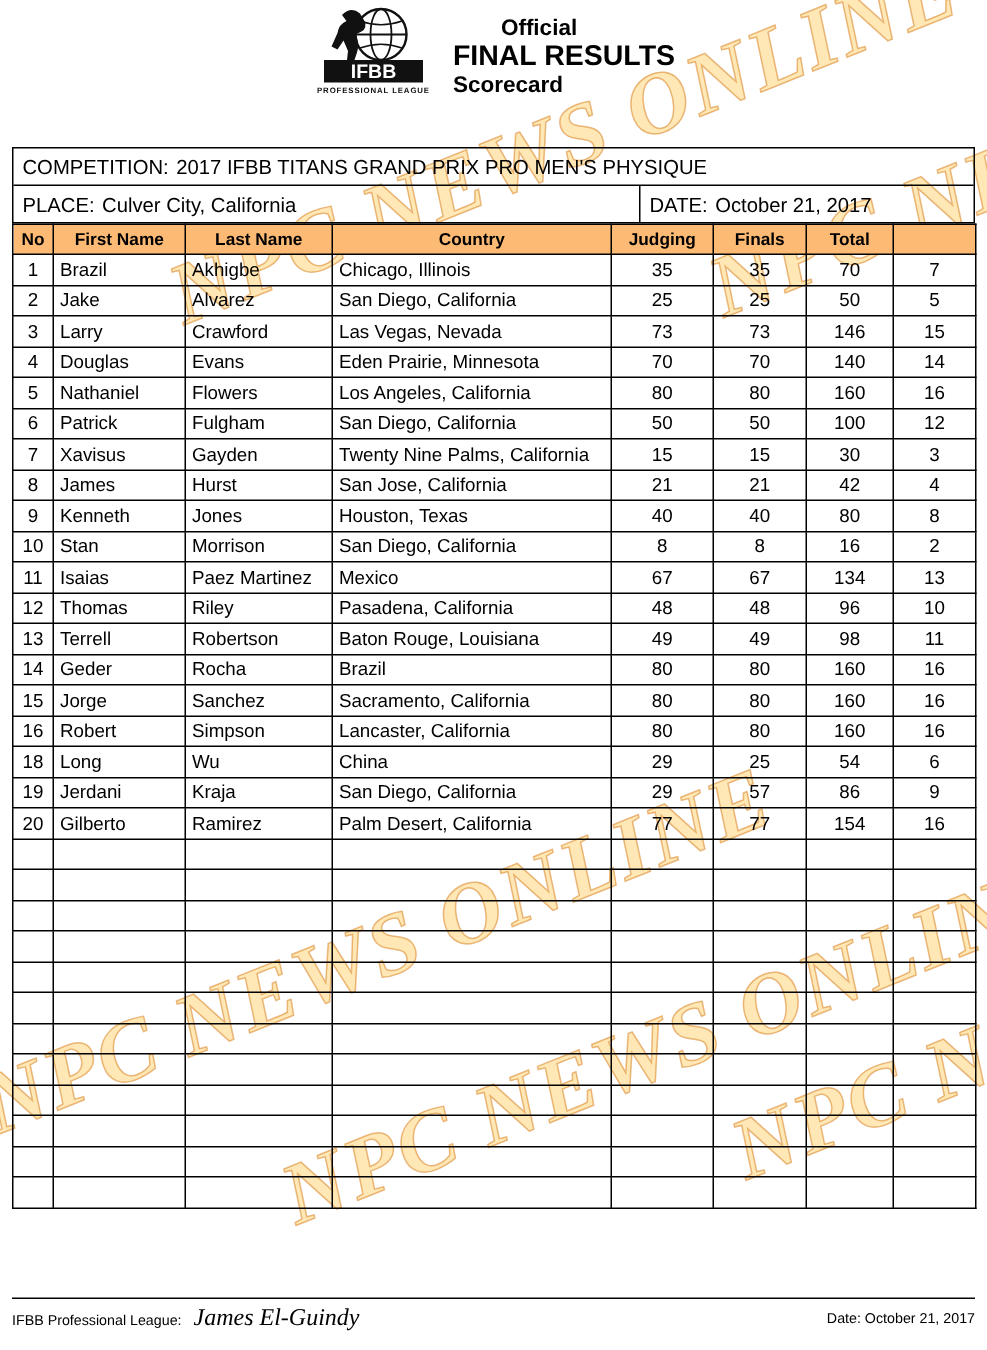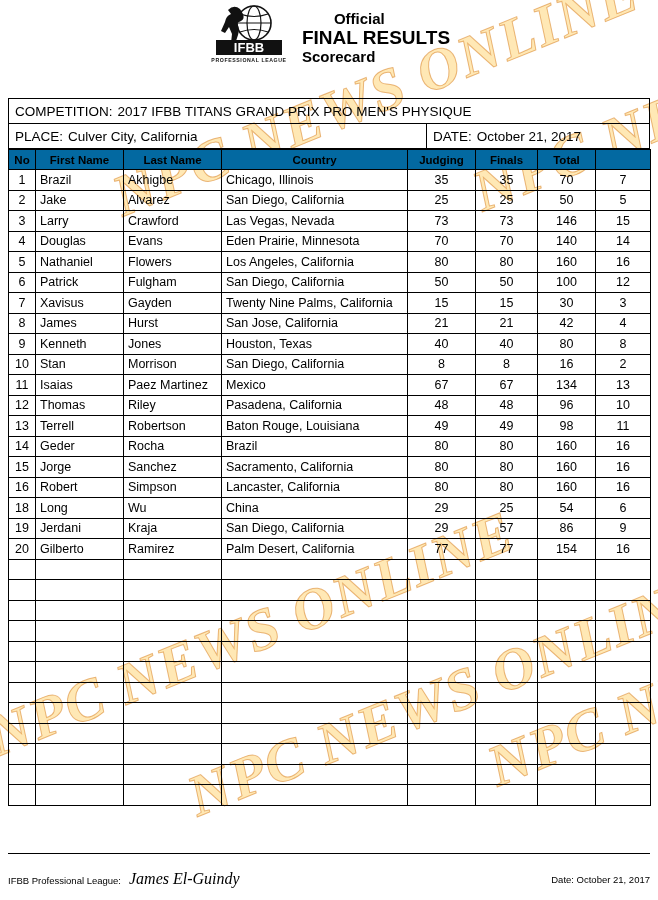--- a/index.html
+++ b/index.html
@@ -105,21 +105,21 @@
   table.results th, table.results td {
     border: 1px solid #000;
     height: 20.5px;
     font-size: 12.5px;
     padding: 0 4px;
     box-sizing: border-box;
     overflow: hidden;
     white-space: nowrap;
   }
   table.results thead th {
-    background: #0369a1;
+    background: #fdba74;
     font-size: 11.5px;
     font-weight: bold;
     text-align: center;
     height: 20px;
   }
   th.c-no     { width: 27px; }
   th.c-first  { width: 88px; }
   th.c-last   { width: 98px; }
   th.c-country{ width: 186px; }
   th.c-judge  { width: 68px; }
@@ -137,21 +137,21 @@
   .footer {
     position: absolute;
     left: 8px;
     right: 8px;
     bottom: 12px;
     z-index: 8;
     display: flex;
     align-items: center;
     justify-content: space-between;
     border-top: 1px solid #000;
-    padding-top: 16px;
+    padding-top: 4px;
     font-size: 9.5px;
   }
   .footer-left { display: flex; align-items: baseline; gap: 8px; }
   .sig {
     font-family: "Liberation Serif", serif;
     font-style: italic;
     font-size: 16px;
   }
 </style>
 </head>

